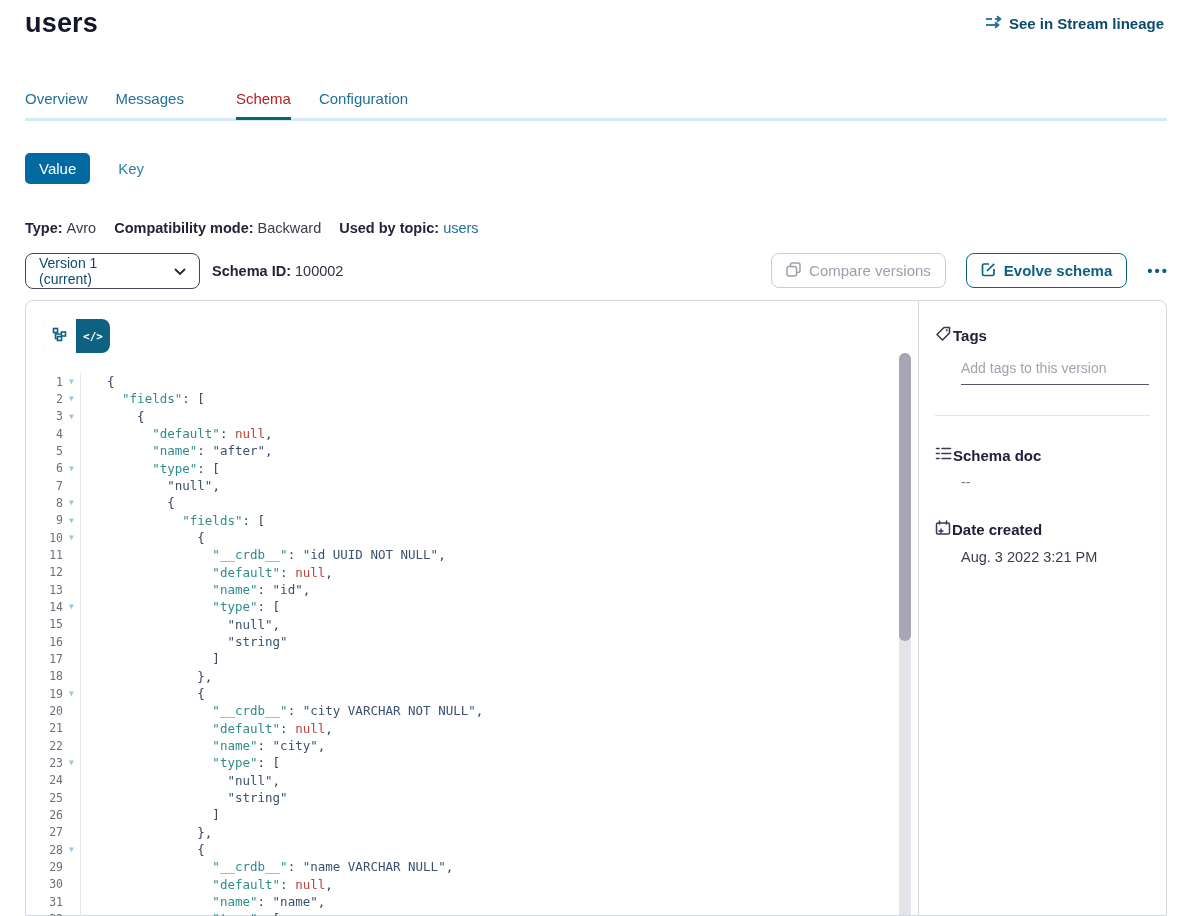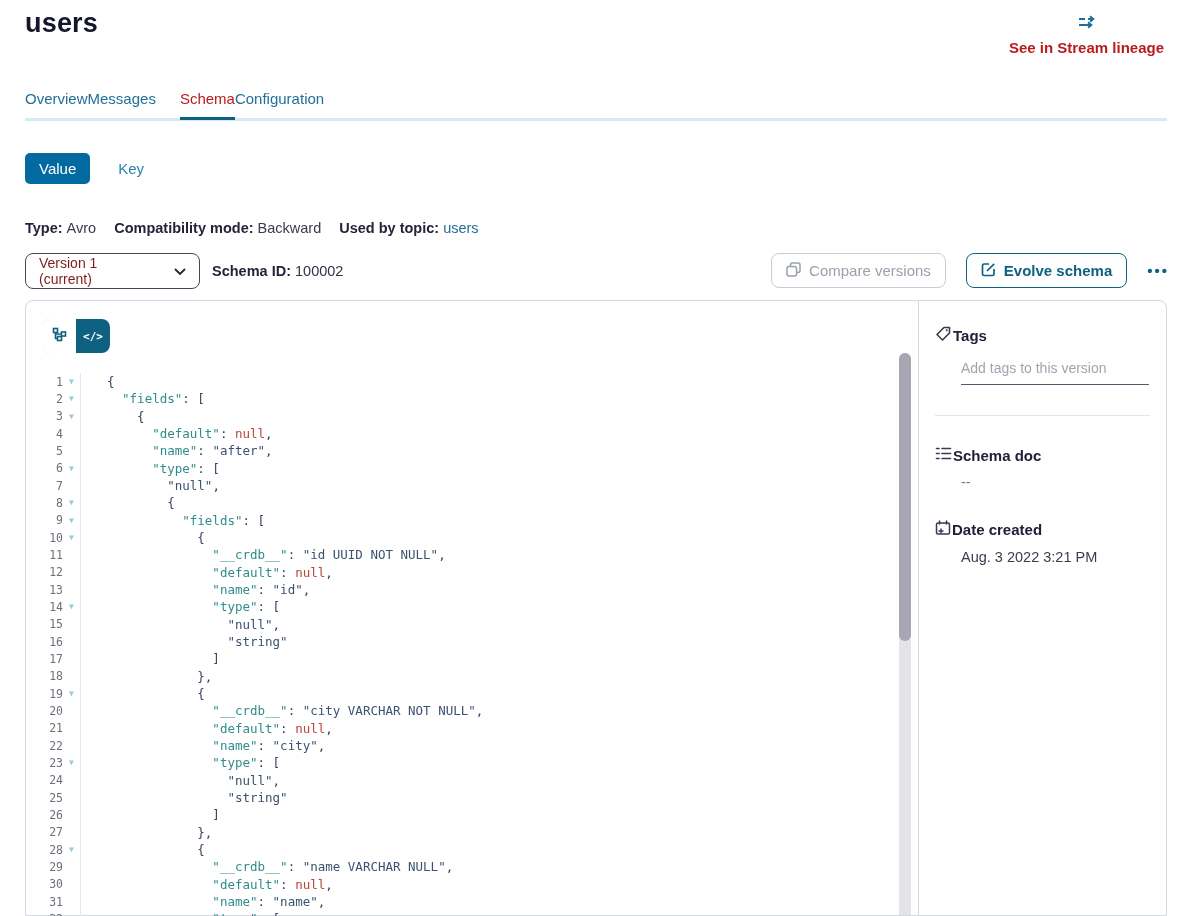--- a/index.html
+++ b/index.html
@@ -4,40 +4,40 @@
 <style>
   * { box-sizing: border-box; margin: 0; padding: 0; }
   html,body { background:#fff; }
   .page {
     position: relative; width: 1189px; height: 916px; overflow: hidden;
     background: #fff; font-family: "Liberation Sans", sans-serif; color: #33334a; border-radius: 10px;
   }
   
   .title { position:absolute; top:8px; left:25px; font-size:27px; font-weight:700; color:#16162b; letter-spacing:.2px; }
   .lineage-link { position:absolute; top:15px; right:25px; display:flex; align-items:center; gap:7px;
-    color:#b91c1c; font-size:15px; font-weight:700; cursor:pointer;flex-direction:column; }
-  
-  .tabs { position:absolute; top:90px; left:25px; display:flex; z-index:2; }
+    color:#0c4a6e; font-size:15px; font-weight:700; cursor:pointer; }
+  
+  .tabs { position:absolute; top:90px; left:25px; display:flex; gap:28px; z-index:2; }
   .tab { font-size:15px; color:#217099; padding-bottom:13px; position:relative; cursor:pointer; }
   .tab.active { color:#b91c1c;margin-left:24px; }
   .tab.active::after { content:""; position:absolute; left:0; right:0; bottom:0; height:3px; background:#0e6180; }
   .tab-track { position:absolute; top:118px; left:25px; width:1142px; height:3px; background:#d4ebf3; }
   
   .vk { position:absolute; top:153px; left:25px; display:flex; align-items:center; gap:28px; }
   .vk .value-btn { background:#0369a1; color:#fff; font-size:15px; border:none; border-radius:5px; padding:7px 14px; cursor:pointer; }
   .vk .key-btn { color:#2d84ab; font-size:15px; background:none; border:none; cursor:pointer; }
   
   .meta { position:absolute; top:220px; left:25px; display:flex; gap:18px; font-size:14.5px; }
   .meta b { color:#23233a; font-weight:700; margin-right:4px; }
   .meta .val { color:#3a3a4e; }
   .meta .link { color:#217099; cursor:pointer; }
   
   .version-row { position:absolute; top:253px; left:25px; display:flex; align-items:center; }
   .select { width:175px; height:36px; border:1px solid #45455c; border-radius:8px; background:#fff;
-    display:flex; align-items:center; justify-content:space-between; padding:0 13px; font-size:14px; color:#7f1d1d; cursor:pointer;gap:46px; }
+    display:flex; align-items:center; justify-content:space-between; padding:0 13px; font-size:14px; color:#0c4a6e; cursor:pointer;gap:46px; }
   .schema-id { margin-left:12px; font-size:14.5px; }
   .schema-id b { font-weight:700; color:#23233a; }
   .actions { position:absolute; top:253px; right:20px; display:flex; align-items:center; gap:20px; }
   .btn { height:35px; display:flex; align-items:center; gap:8px; border-radius:8px; padding:8px 14px; font-size:15px; background:#fff; cursor:pointer; }
   .btn.disabled { border:1px solid #caccd6; color:#9aa0ac; cursor:default; }
   .btn.outline { border:1px solid #0e6180; color:#0e6180; font-weight:700; }
   .more { color:#0e6180; font-size:15px; letter-spacing:2px; font-weight:700; background:none; border:none; cursor:pointer; }
   
   .panel { position:absolute; top:300px; left:25px; width:1142px; height:616px;
     border:1px solid #d6d8e0; border-radius:8px 8px 0 0; background:#fff; }

